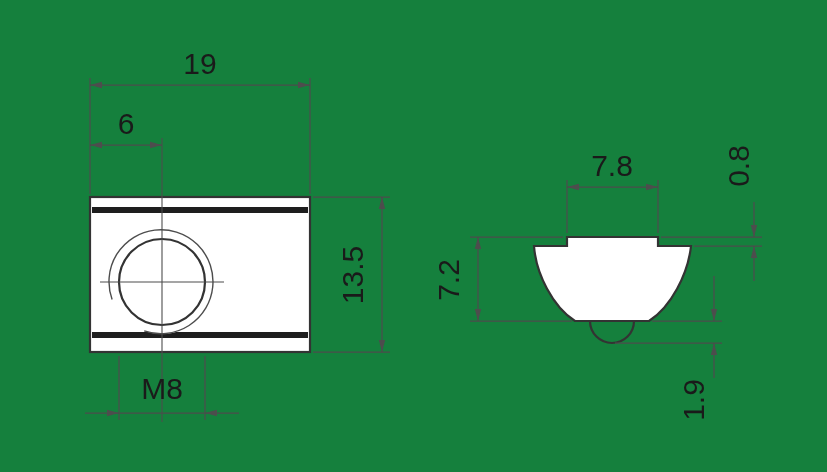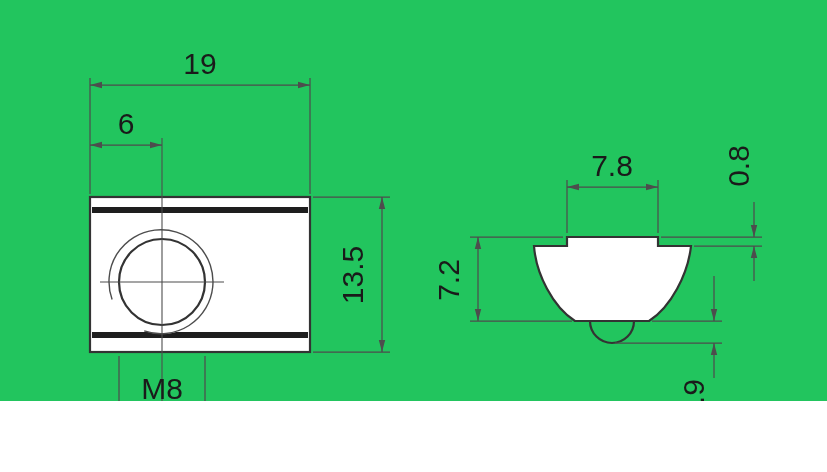--- a/index.html
+++ b/index.html
@@ -3,22 +3,22 @@
 <meta charset="utf-8">
 <style>
   html, body {
     margin: 0;
     padding: 0;
     background: #ffffff;
   }
   .page {
     position: relative;
     width: 827px;
-    height: 401px;
-    background: #22c55e;
+    height: 472px;
+    background: #15803d;
     overflow: hidden;
   }
   svg {
     display: block;
   }
   .outline {
     stroke: #333333;
     stroke-width: 2.2;
     fill: #ffffff;
     stroke-linejoin: miter;

